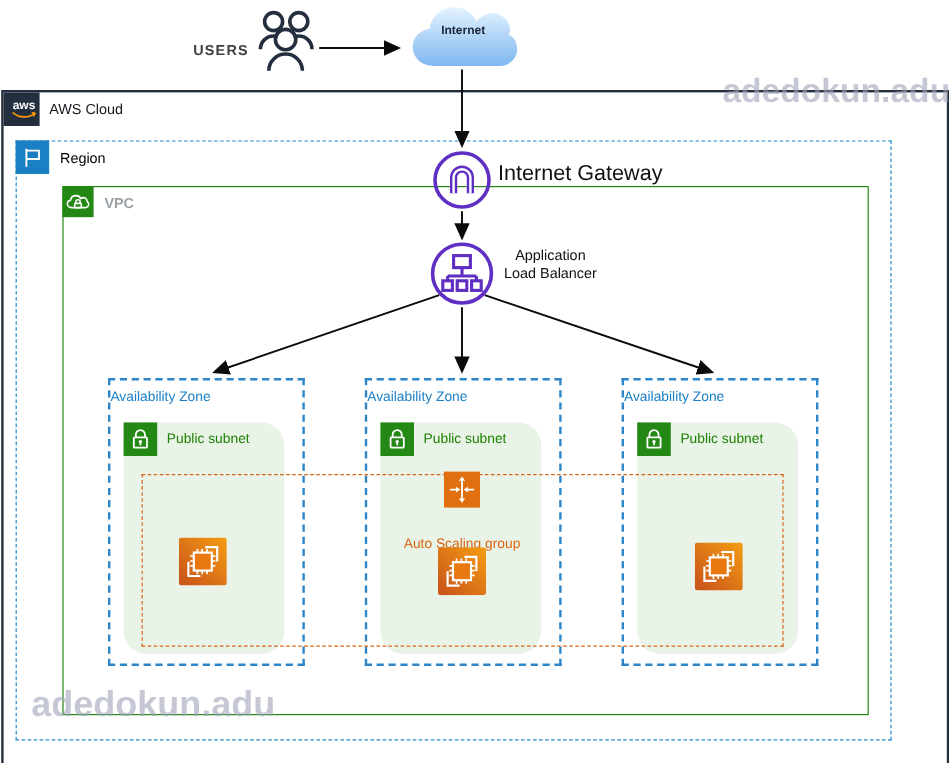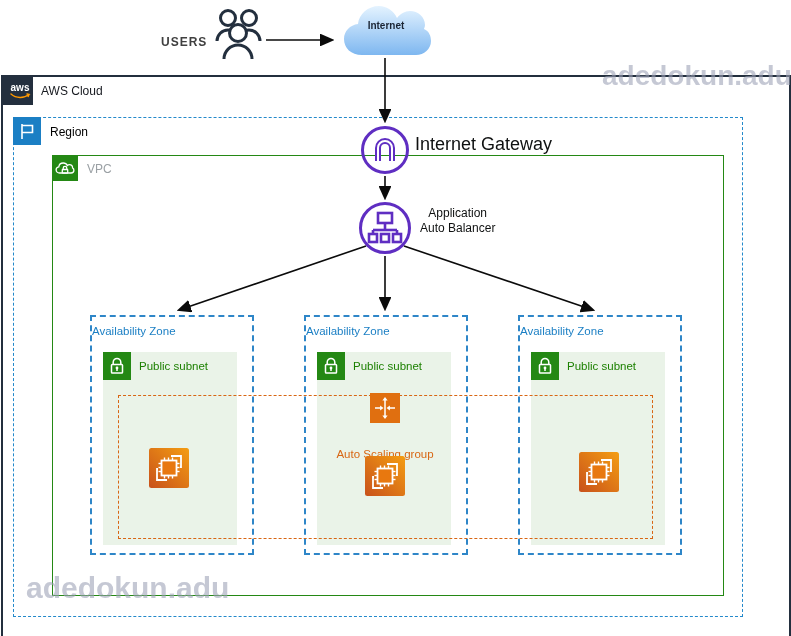--- a/index.html
+++ b/index.html
@@ -13,27 +13,27 @@
   .aws-box{left:1px;top:75px;width:786px;height:559px;border:2px solid #232F3E;}
   .aws-logo{left:0;top:0;width:30px;height:28px;background:#232F3E;display:flex;align-items:center;justify-content:flex-end;}
   .aws-cloud-label{left:38px;top:7px;font-size:12px;color:#16191F;}
 
   .region-box{left:13px;top:117px;width:728px;height:498px;border:1px dashed #2389CB;}
   .region-icon{left:-1px;top:-1px;width:28px;height:28px;background:#1B7FC4;display:flex;align-items:center;justify-content:center;}
   .region-label{left:36px;top:7px;font-size:12px;color:#000000;}
 
   .vpc-box{left:52px;top:155px;width:670px;height:439px;border:1px solid #248814;}
   .vpc-icon{left:-1px;top:-1px;width:26px;height:26px;background:#248814;display:flex;align-items:center;justify-content:center;}
-  .vpc-label{left:34px;top:6px;font-size:12px;color:#9AA0A4;}
+  .vpc-label{left:34px;top:6px;font-size:12px;color:#9AA0A4;font-weight:bold;}
 
   .az-box{top:315px;width:160px;height:236px;border:2px dashed #2E86C8;}
   .az-1{left:90px;} .az-2{left:304px;} .az-3{left:518px;}
   .az-label{left:0;top:8px;width:100%;text-align:left;font-size:11.5px;color:#1B7FC4;}
 
-  .subnet{top:352px;width:134px;height:193px;background:#EAF3E8;}
+  .subnet{top:352px;width:134px;height:193px;background:#EAF3E8;border-radius:19px;}
   .subnet-1{left:103px;} .subnet-2{left:317px;} .subnet-3{left:531px;}
   .subnet-icon{left:0;top:0;width:28px;height:28px;background:#248814;display:flex;align-items:center;justify-content:center;}
   .subnet-label{left:36px;top:8px;font-size:11.5px;color:#1D8102;}
 
   .asg-box{left:118px;top:395px;width:533px;height:142px;border:1px dashed #D86613;}
   .asg-icon{left:370px;top:393px;width:30px;height:30px;background:#E06F10;display:flex;align-items:center;justify-content:center;}
   .asg-label{left:305px;top:448px;width:160px;text-align:center;font-size:11.5px;color:#D86613;}
 
   
   .circle-node{border:3px solid #5F2EC2;border-radius:50%;background:transparent;display:flex;align-items:center;justify-content:center;box-sizing:border-box;}
@@ -308,21 +308,21 @@
         <line x1="7" y1="21" x2="7" y2="25"></line>
         <line x1="31" y1="21" x2="31" y2="25"></line>
         <rect x="3" y="25" width="8" height="8"></rect>
         <rect x="15" y="25" width="8" height="8"></rect>
         <rect x="27" y="25" width="8" height="8"></rect>
       </g>
     </svg>
   </span>
   <span class="abs alb-label">
     <span>Application</span><br>
-    <span>Auto Balancer</span>
+    <span>Load Balancer</span>
   </span>
 
   <svg class="abs arrows" width="791" height="636" viewBox="0 0 791 636">
     <defs>
       <marker id="ah" markerWidth="9" markerHeight="8" refX="7.5" refY="4" orient="auto">
         <path d="M0 0 L9 4 L0 8 Z" fill="#0B0B0B"></path>
       </marker>
     </defs>
     <g stroke="#0B0B0B" stroke-width="1.6" fill="none">
       <line x1="266" y1="40" x2="332" y2="40" marker-end="url(#ah)"></line>

